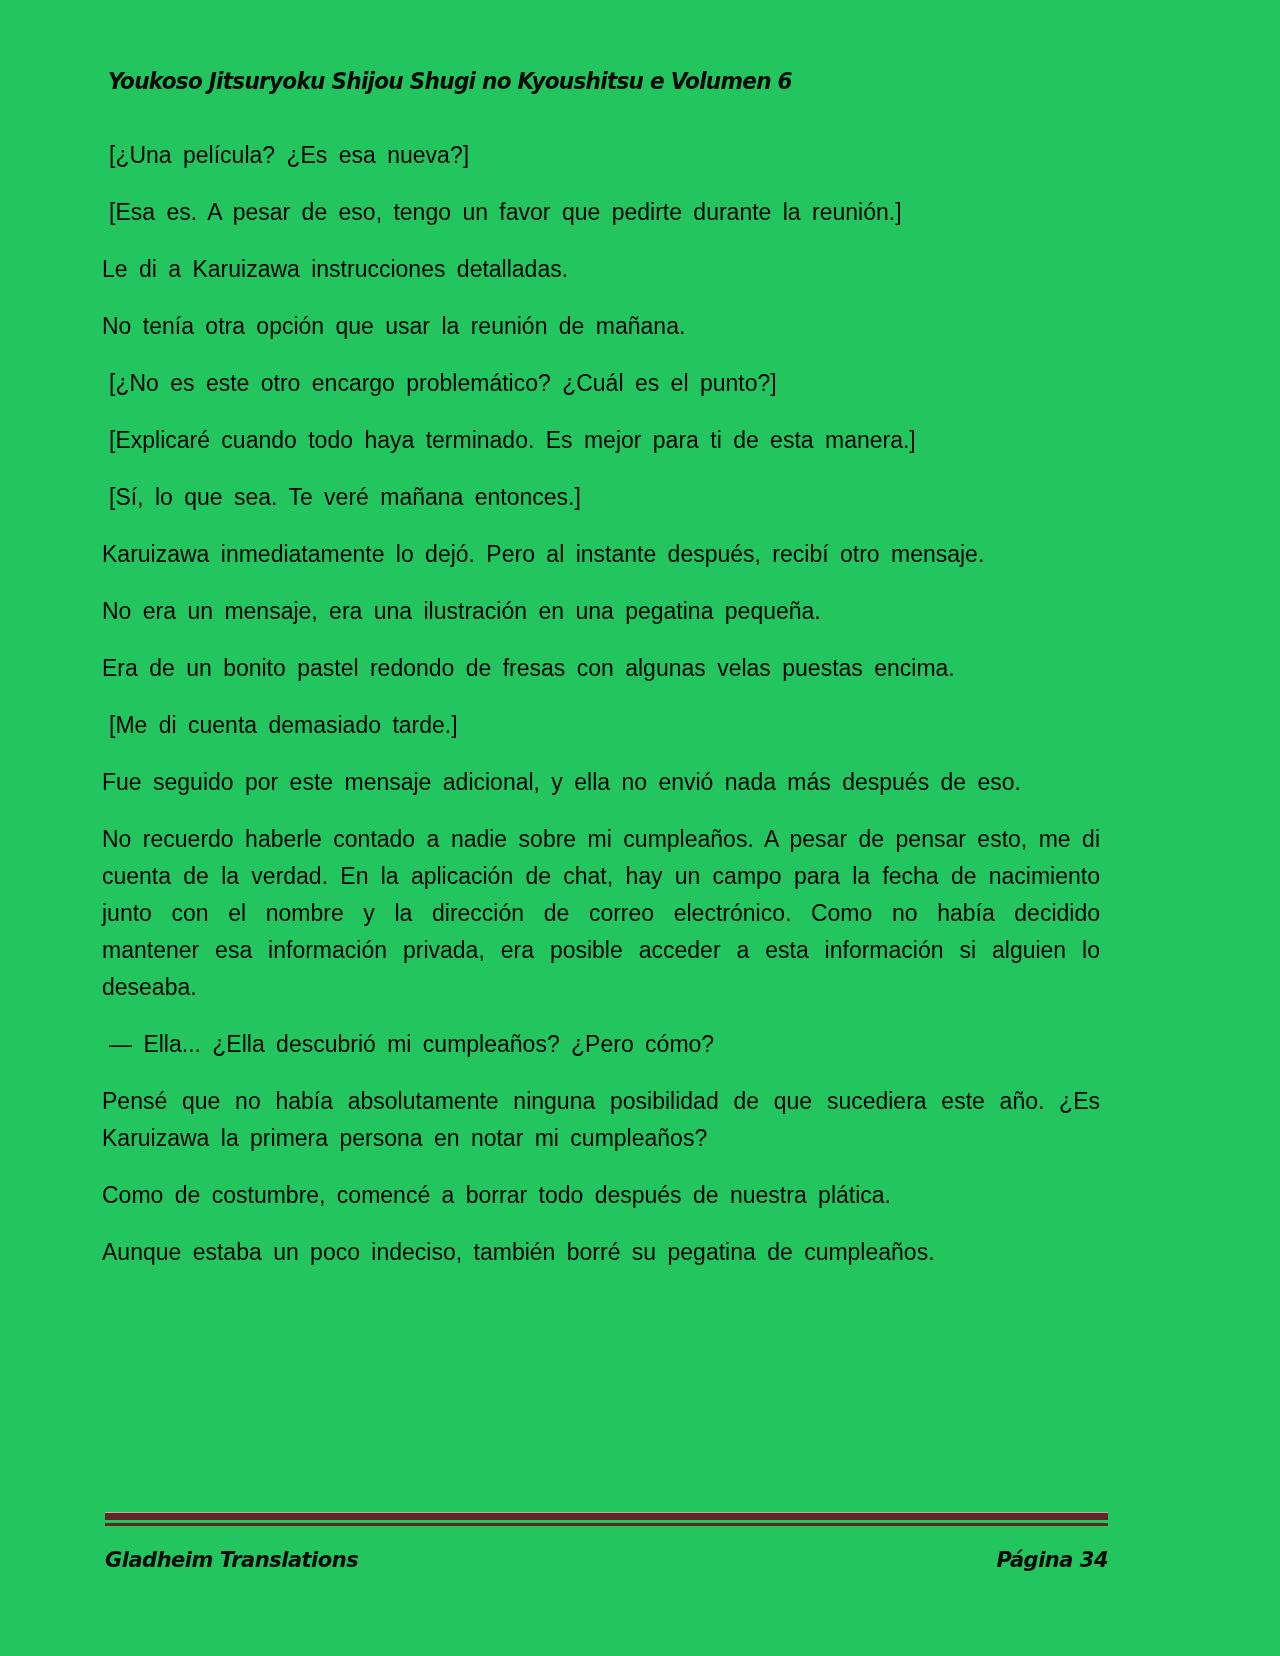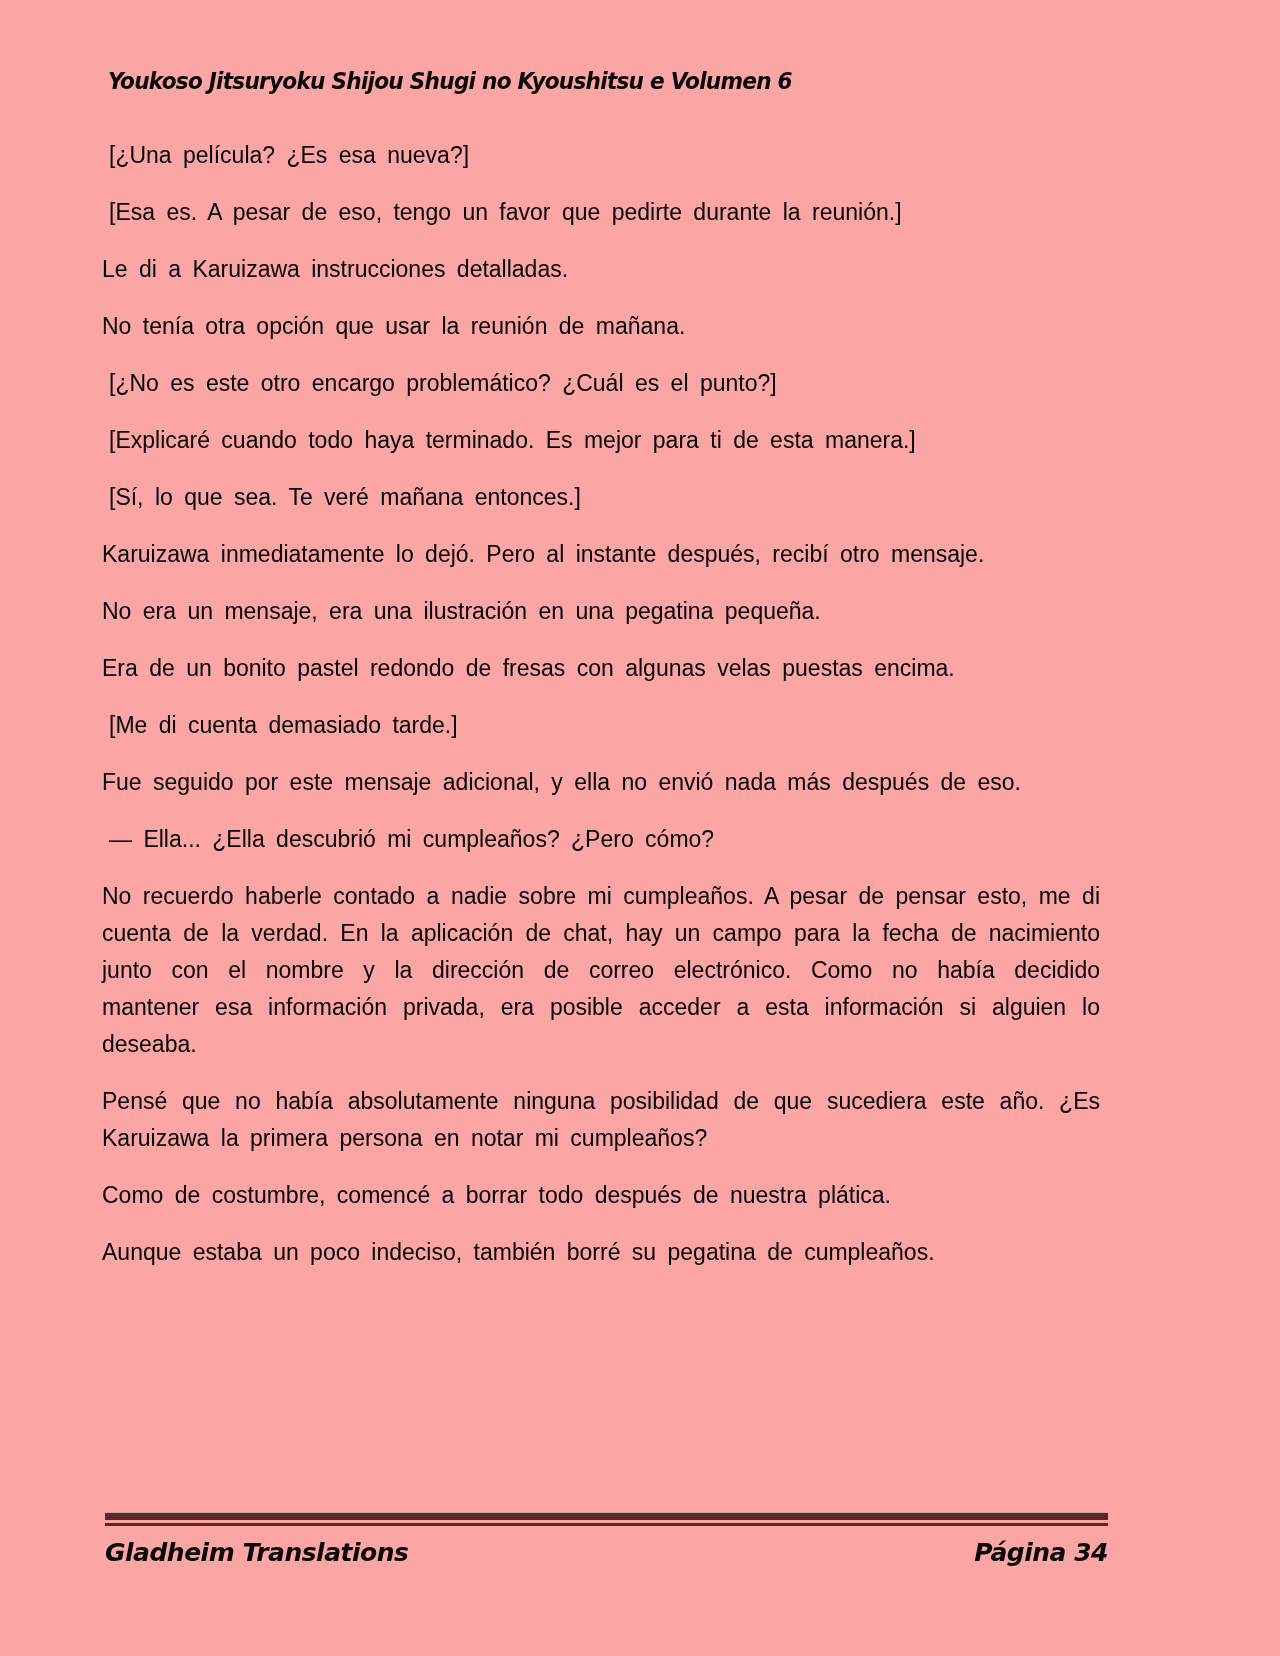--- a/index.html
+++ b/index.html
@@ -7,21 +7,21 @@
   body {
     background: #fdfcfc;
     color: #000;
     font-family: "Liberation Sans", sans-serif;
     position: relative;
     overflow: hidden;
   }
   .page {
     position: absolute;
     inset: 0;
-    background: #fca5a5;
+    background: #22c55e;
   }
   
   .doc-header {
     position: absolute;
     top: 68px;
     left: 108px;
     right: 140px;
     font-family: "DejaVu Sans", sans-serif;
     font-weight: bold;
     font-style: italic;
@@ -57,28 +57,28 @@
     top: 1512px;
   }
   .footer-rule-thick {
     height: 8px;
     background: #5e2725;
     border-top: 1px solid #caa6a6;
   }
   .footer-rule-gap { height: 3px; background: transparent; }
   .footer-rule-thin { height: 3px; background: #5e2725; }
   .footer-row {
-    margin-top: 12px;
+    margin-top: 22px;
     display: flex;
     justify-content: space-between;
     align-items: baseline;
     font-family: "DejaVu Sans", sans-serif;
     font-weight: bold;
     font-style: italic;
-    font-size: 25px;
+    font-size: 21px;
     letter-spacing: -0.5px;
     color: #0a0a0a;
   }
 </style>
 </head>
 <body>
 
 <div class="page">
 
   <div class="doc-header">Youkoso Jitsuryoku Shijou Shugi no Kyoushitsu e Volumen 6</div>
@@ -89,22 +89,22 @@
       <p class="para normal">Le di a Karuizawa instrucciones detalladas.</p>
       <p class="para normal">No tenía otra opción que usar la reunión de mañana.</p>
       <p class="para bracket">[¿No es este otro encargo problemático? ¿Cuál es el punto?]</p>
       <p class="para bracket">[Explicaré cuando todo haya terminado. Es mejor para ti de esta manera.]</p>
       <p class="para bracket">[Sí, lo que sea. Te veré mañana entonces.]</p>
       <p class="para normal">Karuizawa inmediatamente lo dejó. Pero al instante después, recibí otro mensaje.</p>
       <p class="para normal">No era un mensaje, era una ilustración en una pegatina pequeña.</p>
       <p class="para normal">Era de un bonito pastel redondo de fresas con algunas velas puestas encima.</p>
       <p class="para bracket">[Me di cuenta demasiado tarde.]</p>
       <p class="para normal">Fue seguido por este mensaje adicional, y ella no envió nada más después de eso.</p>
+      <p class="para normal">No recuerdo haberle contado a nadie sobre mi cumpleaños. A pesar de pensar esto, me di cuenta de la verdad. En la aplicación de chat, hay un campo para la fecha de nacimiento junto con el nombre y la dirección de correo electrónico. Como no había decidido mantener esa información privada, era posible acceder a esta información si alguien lo deseaba.</p>
       <p class="para dash">— Ella... ¿Ella descubrió mi cumpleaños? ¿Pero cómo?</p>
-      <p class="para normal">No recuerdo haberle contado a nadie sobre mi cumpleaños. A pesar de pensar esto, me di cuenta de la verdad. En la aplicación de chat, hay un campo para la fecha de nacimiento junto con el nombre y la dirección de correo electrónico. Como no había decidido mantener esa información privada, era posible acceder a esta información si alguien lo deseaba.</p>
       <p class="para normal">Pensé que no había absolutamente ninguna posibilidad de que sucediera este año. ¿Es Karuizawa la primera persona en notar mi cumpleaños?</p>
       <p class="para normal">Como de costumbre, comencé a borrar todo después de nuestra plática.</p>
       <p class="para normal">Aunque estaba un poco indeciso, también borré su pegatina de cumpleaños.</p>
     </div>
 
   <div class="doc-footer">
     <div class="footer-rule-thick" style="background: rgb(94, 39, 37);"></div>
     <div class="footer-rule-gap"></div>
     <div class="footer-rule-thin" style="background: rgb(94, 39, 37);"></div>
     <div class="footer-row">

